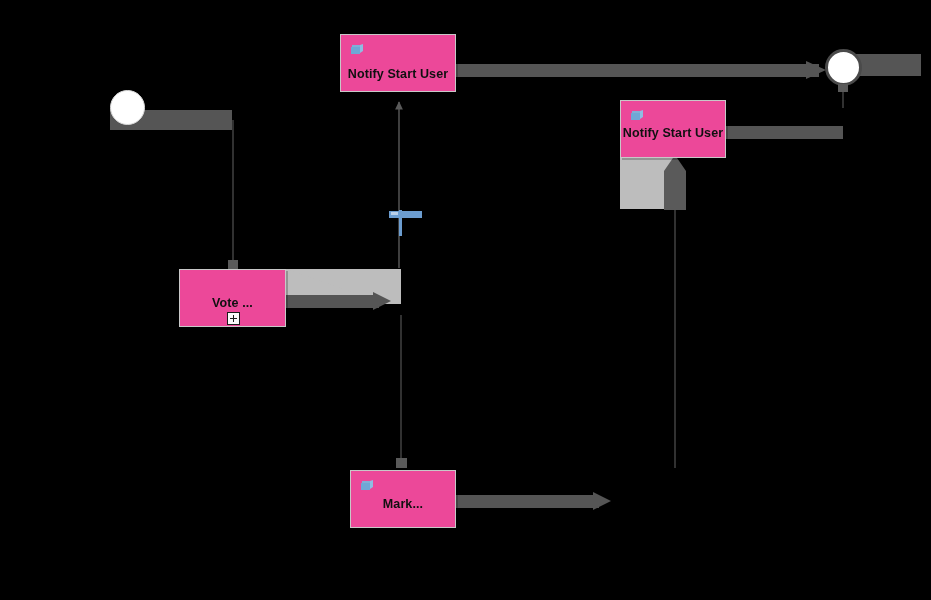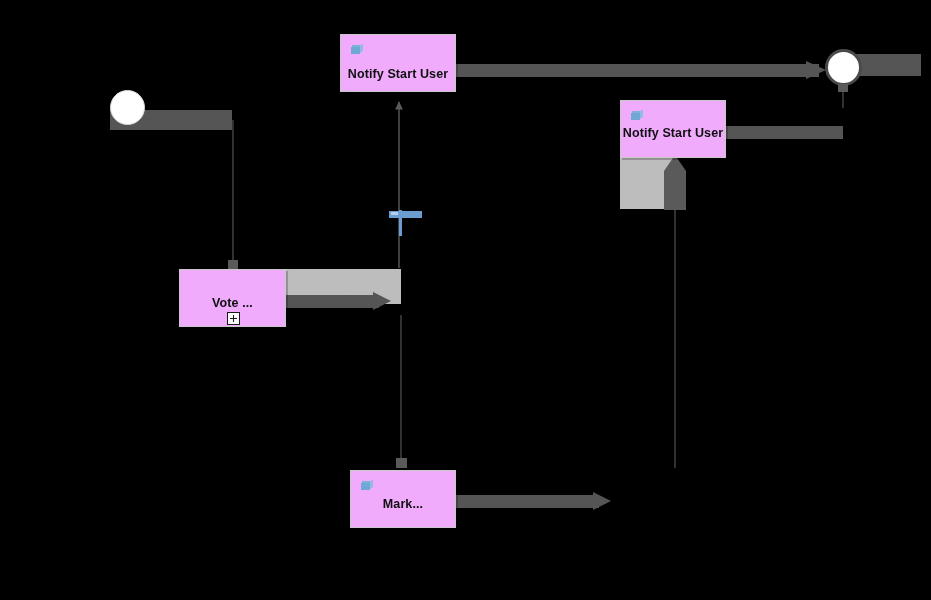--- a/index.html
+++ b/index.html
@@ -25,21 +25,21 @@
     left: 0;
     top: 0;
     width: 931px;
     height: 600px;
     pointer-events: none;
   }
 
   
   .task {
     position: absolute;
-    background: #f0abfc;
+    background: #ec4899;
     border: 1px solid #c8c8c8;
     box-sizing: border-box;
     box-shadow: 2px 2px 0 rgba(0,0,0,0.22);
   }
   .task-label {
     position: absolute;
     left: 0;
     right: 0;
     text-align: center;
     font-size: 12.5px;

